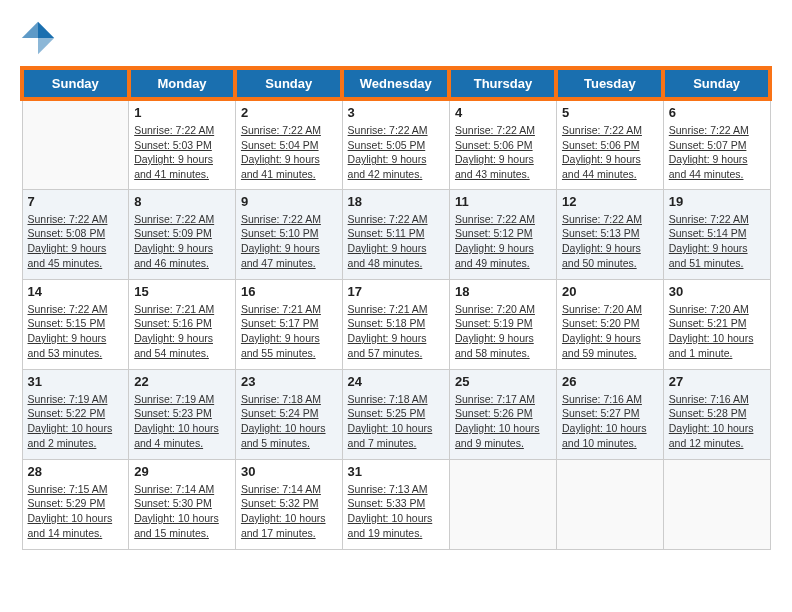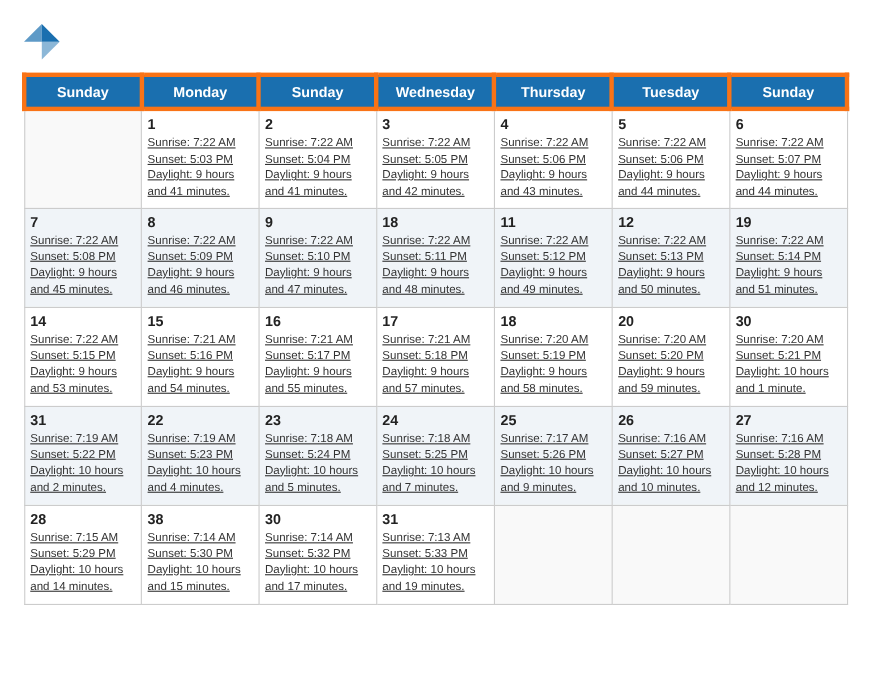--- a/index.html
+++ b/index.html
@@ -237,21 +237,21 @@
           <div class="day-number">27</div>
           <div class="day-info">Sunrise: 7:16 AM<br>Sunset: 5:28 PM<br>Daylight: 10 hours and 12 minutes.</div>
         </td>
       </tr>
       <tr>
         <td>
           <div class="day-number">28</div>
           <div class="day-info">Sunrise: 7:15 AM<br>Sunset: 5:29 PM<br>Daylight: 10 hours and 14 minutes.</div>
         </td>
         <td>
-          <div class="day-number">38</div>
+          <div class="day-number">29</div>
           <div class="day-info">Sunrise: 7:14 AM<br>Sunset: 5:30 PM<br>Daylight: 10 hours and 15 minutes.</div>
         </td>
         <td>
           <div class="day-number">30</div>
           <div class="day-info">Sunrise: 7:14 AM<br>Sunset: 5:32 PM<br>Daylight: 10 hours and 17 minutes.</div>
         </td>
         <td>
           <div class="day-number">31</div>
           <div class="day-info">Sunrise: 7:13 AM<br>Sunset: 5:33 PM<br>Daylight: 10 hours and 19 minutes.</div>
         </td>

